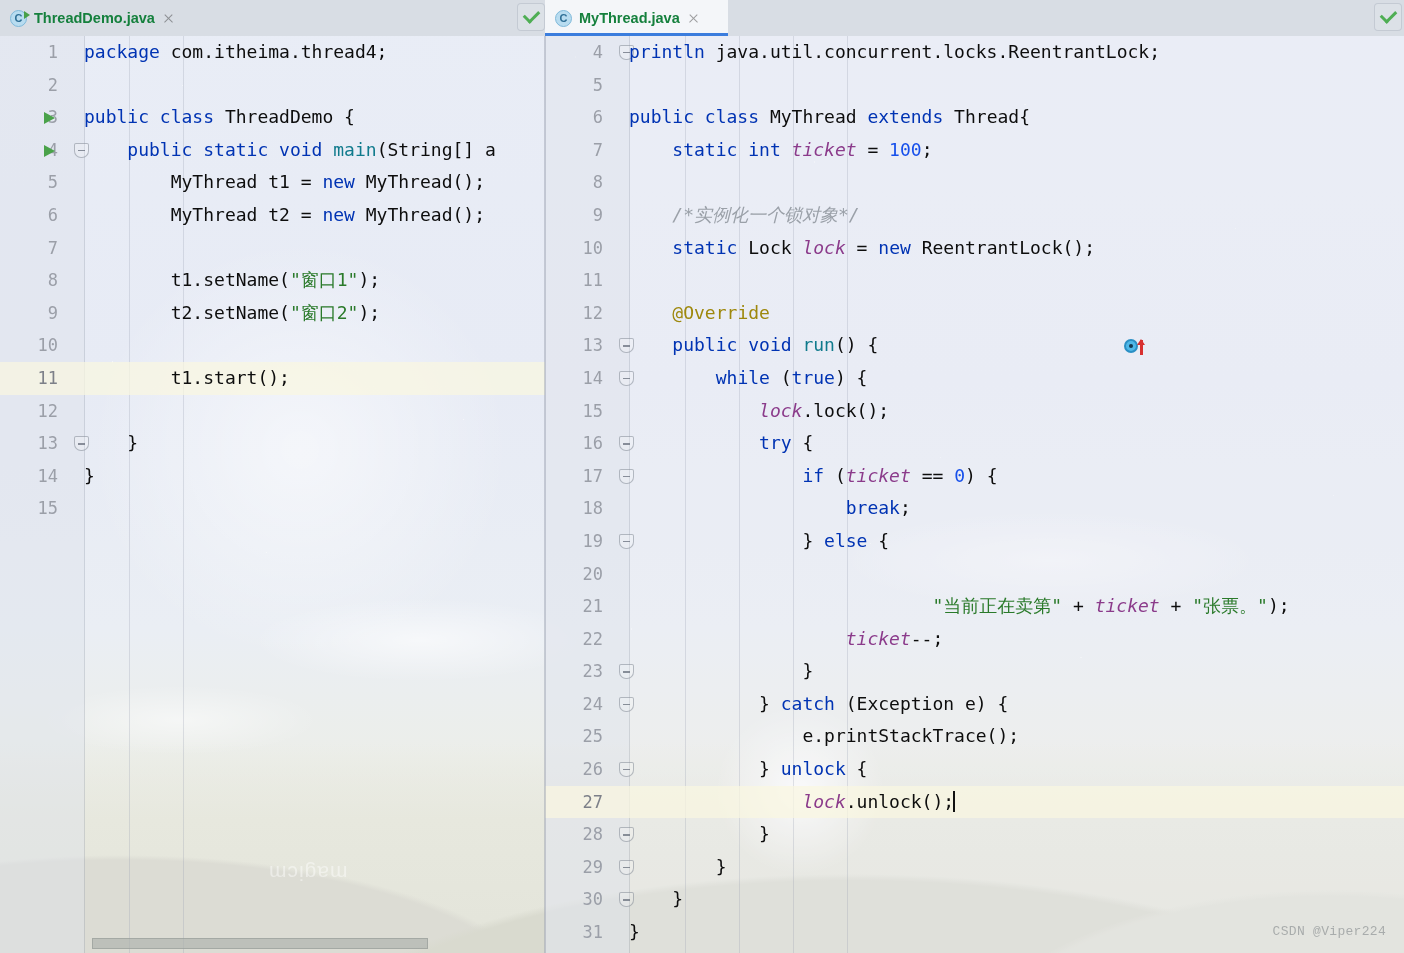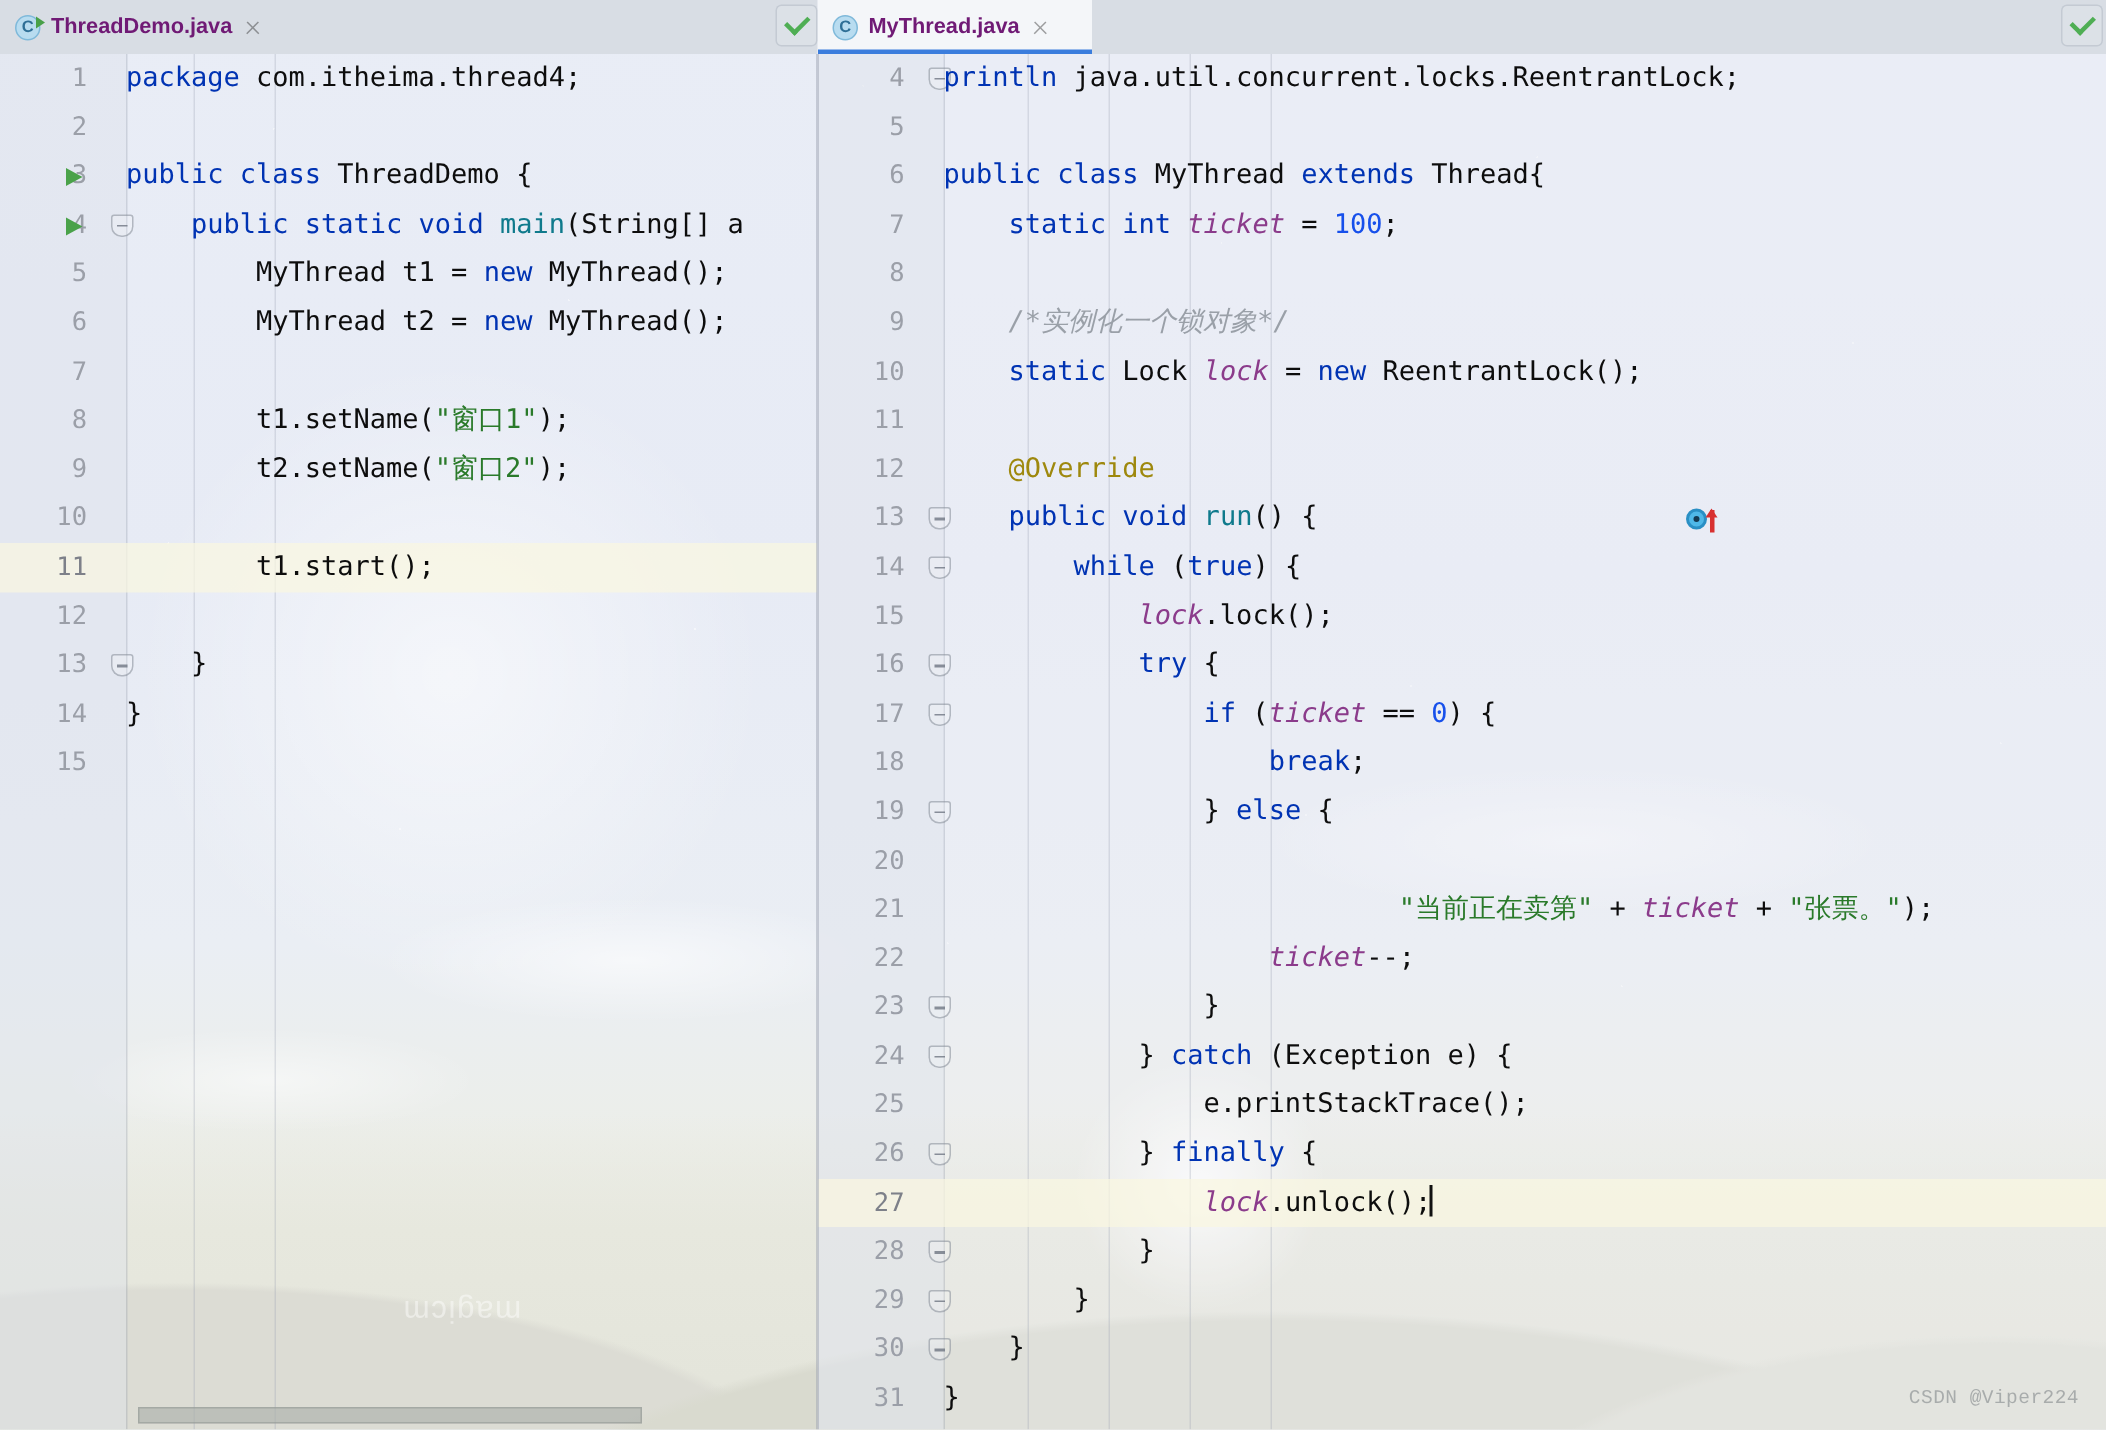--- a/index.html
+++ b/index.html
@@ -72,21 +72,21 @@
   .cls-circle{
     position:absolute;left:0;top:0;width:17px;height:17px;border-radius:50%;
     background:#b8dcf0;border:1px solid #7fb9da;box-sizing:border-box;
     color:#2f6f96;font:bold 11px "Liberation Sans",sans-serif;
     display:flex;align-items:center;justify-content:center;
   }
   .run-dot{
     position:absolute;right:-3px;top:1px;width:0;height:0;
     border-left:6px solid #48a048;border-top:4px solid transparent;border-bottom:4px solid transparent;
   }
-  .tab-title{font-size:14.5px;font-weight:bold;color:#701a75;white-space:nowrap;}
+  .tab-title{font-size:14.5px;font-weight:bold;color:#15803d;white-space:nowrap;}
   .tab-close{
     margin-left:7px;width:13px;height:13px;position:relative;opacity:.45;flex:0 0 auto;
   }
   .tab-close:before,.tab-close:after{
     content:"";position:absolute;left:1px;top:6px;width:11px;height:1.4px;background:#333;
   }
   .tab-close:before{transform:rotate(45deg);}
   .tab-close:after{transform:rotate(-45deg);}
 
   
@@ -287,21 +287,21 @@
       <div class="ln"><span class="num">16</span><span class="fold tri" style="left: 74px;"></span><span class="code"><span class="txt">            </span><span class="kw">try</span><span class="txt"> {</span></span></div>
       <div class="ln"><span class="num">17</span><span class="fold tri" style="left: 74px;"></span><span class="code"><span class="txt">                </span><span class="kw">if</span><span class="txt"> (</span><span class="fld">ticket</span><span class="txt"> == </span><span class="num-lit">0</span><span class="txt">) {</span></span></div>
       <div class="ln"><span class="num">18</span><span class="code"><span class="txt">                    </span><span class="kw">break</span><span class="txt">;</span></span></div>
       <div class="ln"><span class="num">19</span><span class="fold tri" style="left: 74px;"></span><span class="code"><span class="txt">                } </span><span class="kw">else</span><span class="txt"> {</span></span></div>
       <div class="ln"><span class="num">20</span></div>
       <div class="ln"><span class="num">21</span><span class="code"><span class="txt">                            </span><span class="str">"当前正在卖第"</span><span class="txt"> + </span><span class="fld">ticket</span><span class="txt"> + </span><span class="str">"张票。"</span><span class="txt">);</span></span></div>
       <div class="ln"><span class="num">22</span><span class="code"><span class="txt">                    </span><span class="fld">ticket</span><span class="txt">--;</span></span></div>
       <div class="ln"><span class="num">23</span><span class="fold tri" style="left: 74px;"></span><span class="code"><span class="txt">                }</span></span></div>
       <div class="ln"><span class="num">24</span><span class="fold tri" style="left: 74px;"></span><span class="code"><span class="txt">            } </span><span class="kw">catch</span><span class="txt"> (Exception e) {</span></span></div>
       <div class="ln"><span class="num">25</span><span class="code"><span class="txt">                e.printStackTrace();</span></span></div>
-      <div class="ln"><span class="num">26</span><span class="fold tri" style="left: 74px;"></span><span class="code"><span class="txt">            } </span><span class="kw">finally</span><span class="txt"> {</span></span></div>
+      <div class="ln"><span class="num">26</span><span class="fold tri" style="left: 74px;"></span><span class="code"><span class="txt">            } </span><span class="kw">unlock</span><span class="txt"> {</span></span></div>
       <div class="ln caret"><span class="num">27</span><span class="code"><span class="txt">                </span><span class="fld">lock</span><span class="txt">.unlock();</span><span class="caret-bar"></span></span></div>
       <div class="ln"><span class="num">28</span><span class="fold tri" style="left: 74px;"></span><span class="code"><span class="txt">            }</span></span></div>
       <div class="ln"><span class="num">29</span><span class="fold tri" style="left: 74px;"></span><span class="code"><span class="txt">        }</span></span></div>
       <div class="ln"><span class="num">30</span><span class="fold tri" style="left: 74px;"></span><span class="code"><span class="txt">    }</span></span></div>
       <div class="ln"><span class="num">31</span><span class="code"><span class="txt">}</span></span></div>
     </div>
 </div>
 
 <div class="splitter"></div>
 

